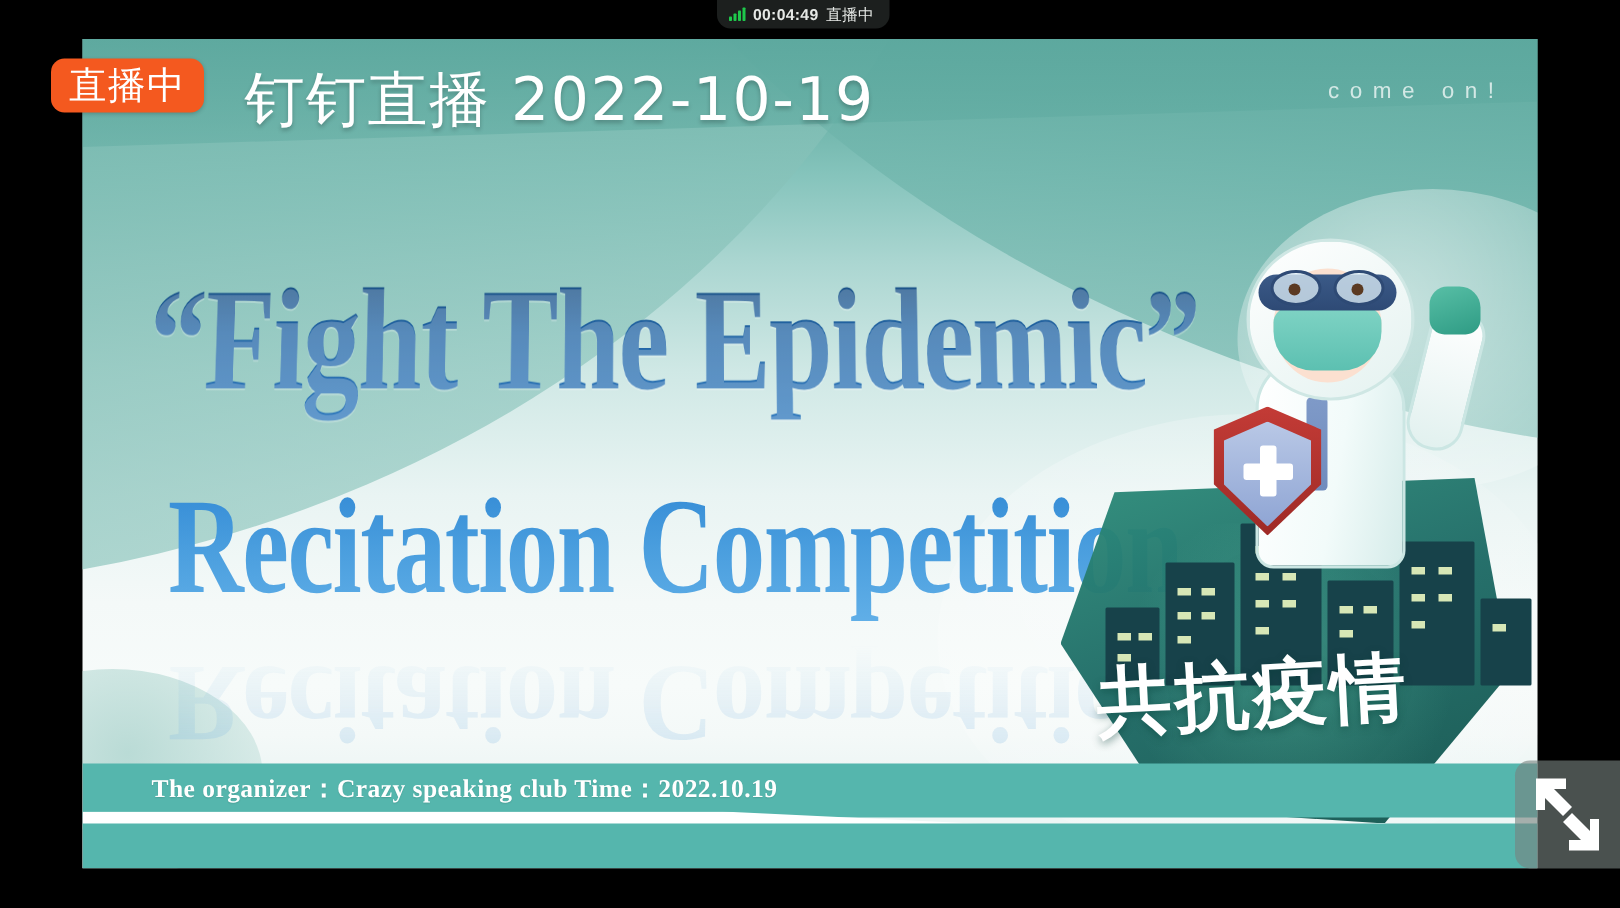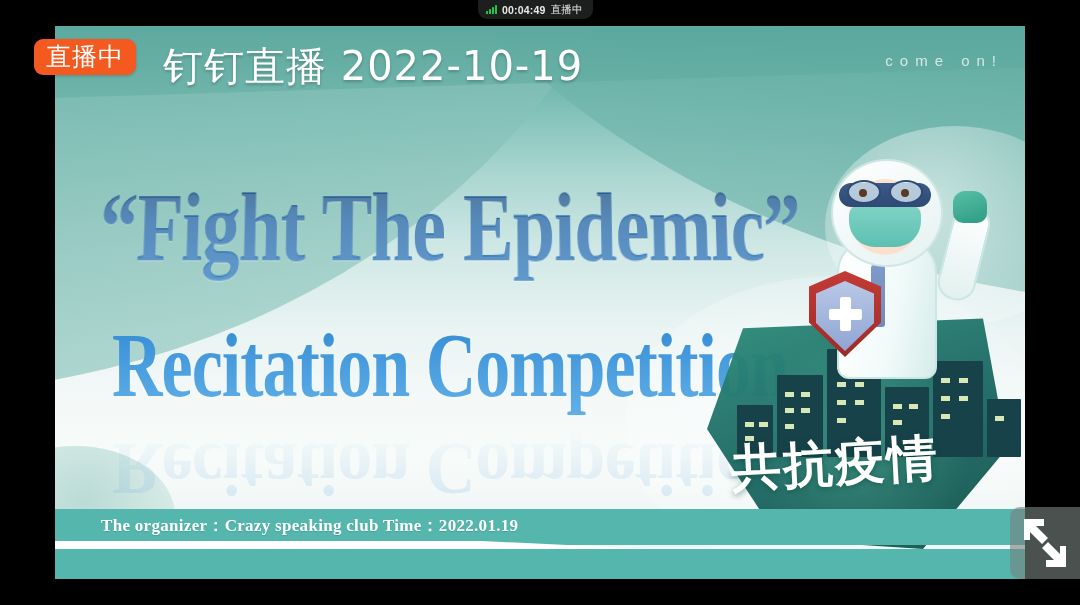--- a/index.html
+++ b/index.html
@@ -540,21 +540,21 @@
         <div class="shield"></div>
         <div class="shield-in"></div>
         <div class="cross-v"></div>
         <div class="cross-h"></div>
       </div>
 
       <div class="chinese-slogan">共抗疫情</div>
     </div>
 
     <div class="footer-band"></div>
-    <div class="footer-text">The organizer：Crazy speaking club  Time：2022.01.19</div>
+    <div class="footer-text">The organizer：Crazy speaking club  Time：2022.10.19</div>
     <div class="footer-white"></div>
     <div class="footer-base"></div>
   </div>
 
   <div class="live-badge">直播中</div>
 
   <div class="fs-btn">
     <svg width="54" height="56" viewBox="0 0 54 56">
       <g fill="#ffffff">
         <path d="M6 4 L26 4 L26 11 L18 11 L30 23 L24 29 L12 17 L12 25 L6 25 Z"></path>

